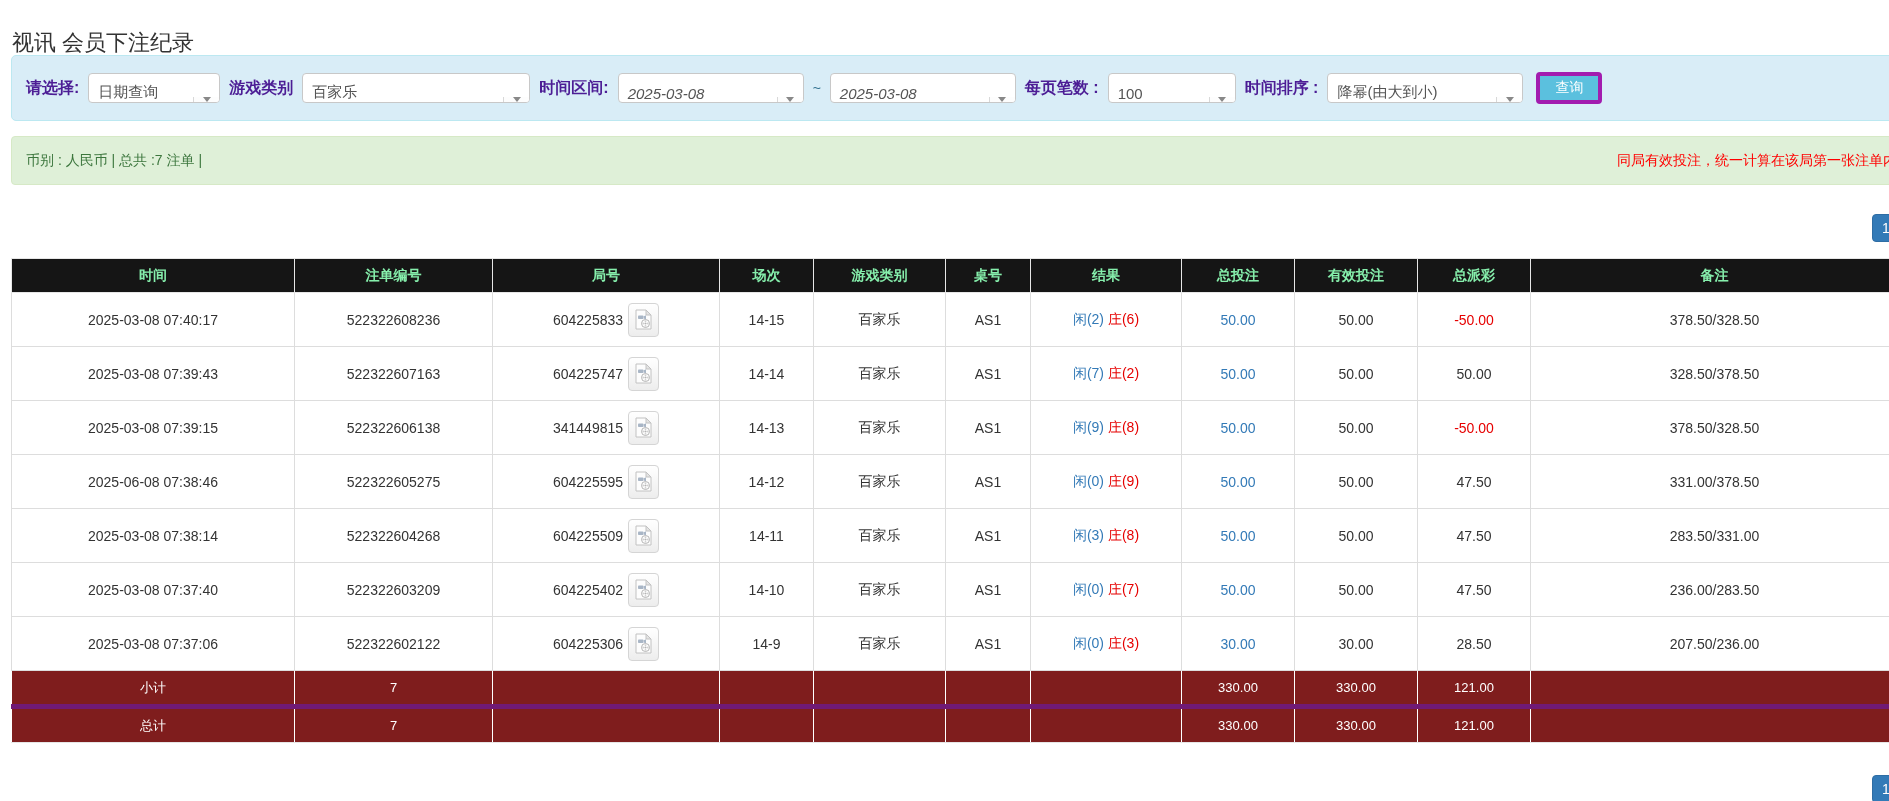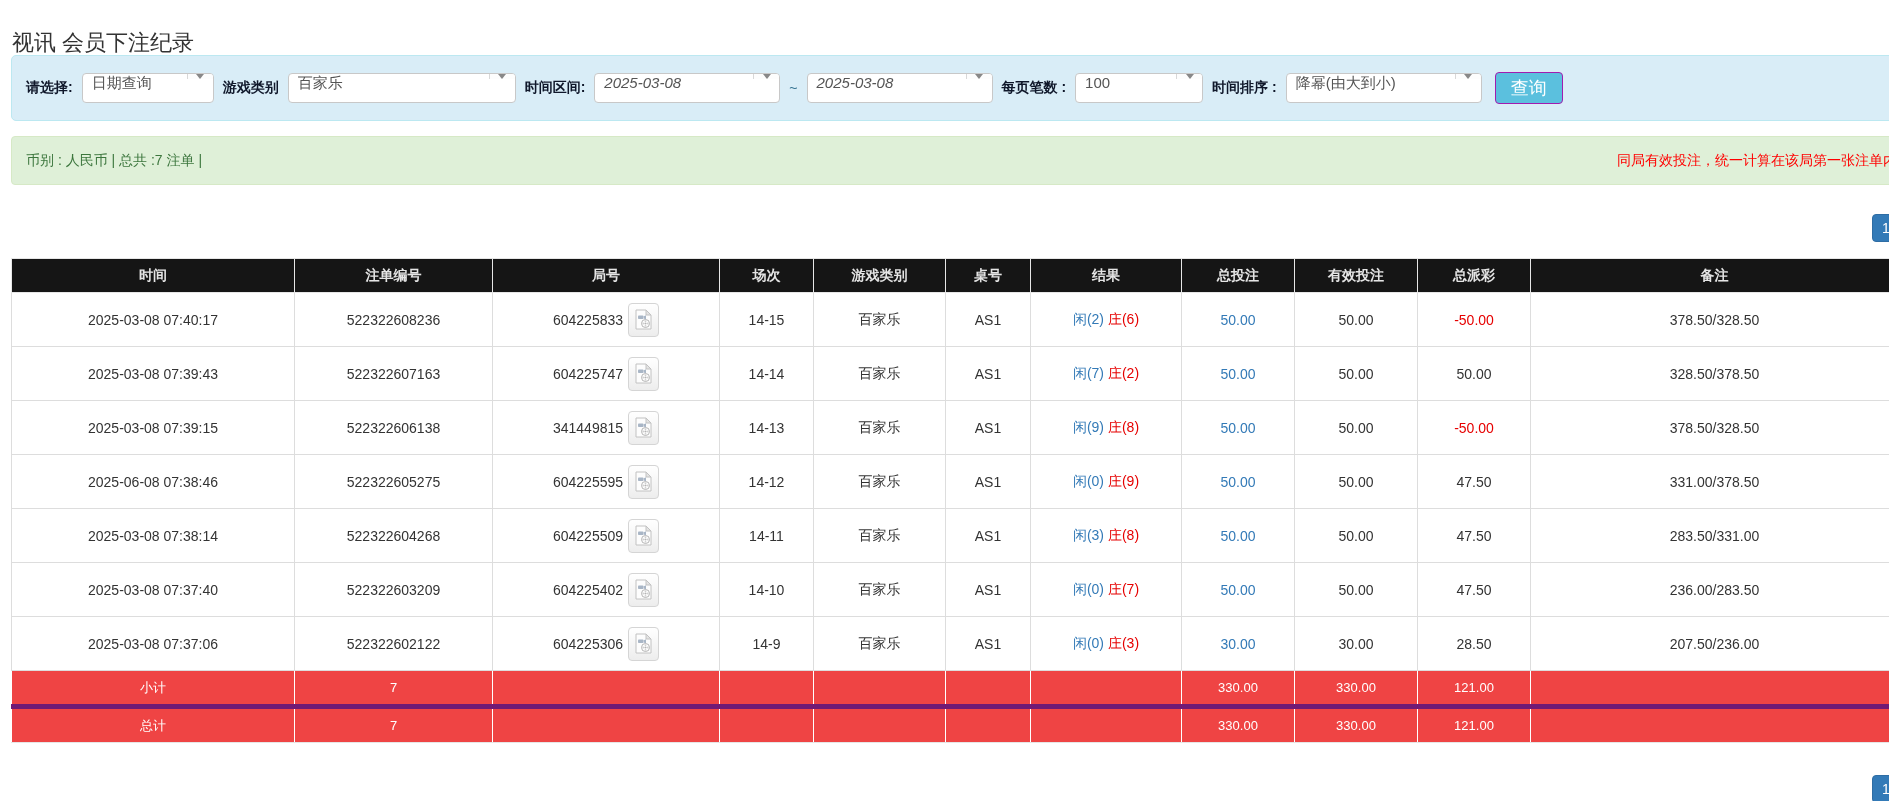--- a/index.html
+++ b/index.html
@@ -10,44 +10,44 @@
   }
   
   .page-title { position:absolute; left:12px; top:28px; font-size:22px; font-weight:500; color:#333; }
 
   
   .filter-panel {
     position:absolute; left:11px; top:55px; width:1895px; height:66px;
     background:#d9edf7; border:1px solid #bce8f1; border-radius:5px;
     display:flex; align-items:center; padding-left:14px; gap:9px;
   }
-  .flabel { font-size:14px; font-weight:bold; color:#0f172a; white-space:nowrap; }
+  .flabel { font-size:16px; font-weight:bold; color:#4c1d95; white-space:nowrap; }
   .combo {
-    display:flex; align-items:flex-start; height:30px; background:#fff;
+    display:flex; align-items:flex-end; height:30px; background:#fff;
     border:1px solid #c8c8c8; border-radius:4px; overflow:hidden;
   }
   .combo .val {
     flex:1; display:flex; align-items:center; padding:0 9px;
     font-size:15px; color:#555; white-space:nowrap; overflow:hidden;
   }
   .combo .caret-btn {
     width:26px; display:flex; align-items:center; justify-content:center;
     border-left:1px solid #d8d8d8; background:#fdfdfd; cursor:pointer;
   }
   .caret { width:0; height:0; border-left:4px solid transparent; border-right:4px solid transparent; border-top:5px solid #888; }
   .w-select1 { width:132px; }
   .w-select2 { width:228px; }
   .w-date    { width:186px;font-style:italic; }
   .w-count   { width:128px; }
   .w-sort    { width:196px; }
   .tilde { font-size:14px; color:#31708f; }
   .search-btn {
     height:32px; padding:0 15px; margin-left:4px;
-    background:#5bc0de; border:1px solid #a21caf; border-radius:4px;
-    color:#fff; font-size:18px; cursor:pointer;
+    background:#5bc0de; border:4px solid #a21caf; border-radius:4px;
+    color:#fff; font-size:14px; cursor:pointer;
   }
 
   
   .summary-bar {
     position:absolute; left:11px; top:136px; width:1895px; height:49px;
     background:#dff0d8; border:1px solid #d6e9c6; border-radius:4px;
     display:flex; align-items:center; justify-content:space-between;
     padding:0 8px 0 14px; font-size:14px;
   }
   .summary-left { color:#3c763d; }
@@ -60,29 +60,29 @@
     color:#fff; font-size:14px; display:flex; align-items:center; justify-content:flex-start;
     padding-left:9px; cursor:pointer;
   }
   .page-btn.top { top:214px; }
   .page-btn.bottom { top:775px; }
 
   
   .table-wrap { position:absolute; left:11px; top:258px; }
   table { border-collapse:collapse; table-layout:fixed; width:1887px; }
   th {
-    background:#151515; color:#e5e5e5; font-size:14px; font-weight:bold;
+    background:#151515; color:#86efac; font-size:14px; font-weight:bold;
     height:34px; border:1px solid #e6e6e6; text-align:center;
   }
   td {
     height:54px; border:1px solid #ddd; text-align:center;
     font-size:14px; color:#333; background:#fff; overflow:hidden; white-space:nowrap;
   }
   tr.sum-row td {
-    background:#ef4444; color:#fff; font-size:13px; height:36px;
+    background:#7f1d1d; color:#fff; font-size:13px; height:36px;
     border:1px solid #fff; border-bottom:1px solid #e6e6e6;
   }
   tr.sum-row.grand td { border-top:5px solid #701a75; }
   .blue-link { color:#337ab7; cursor:pointer; }
   .neg { color:#e60000; }
   .res-player { color:#337ab7; }
   .res-banker { color:#e60000; }
   .round-wrap { display:inline-flex; align-items:center; gap:5px; }
   .video-btn {
     width:31px; height:34px; background:linear-gradient(#ffffff,#ededed);

